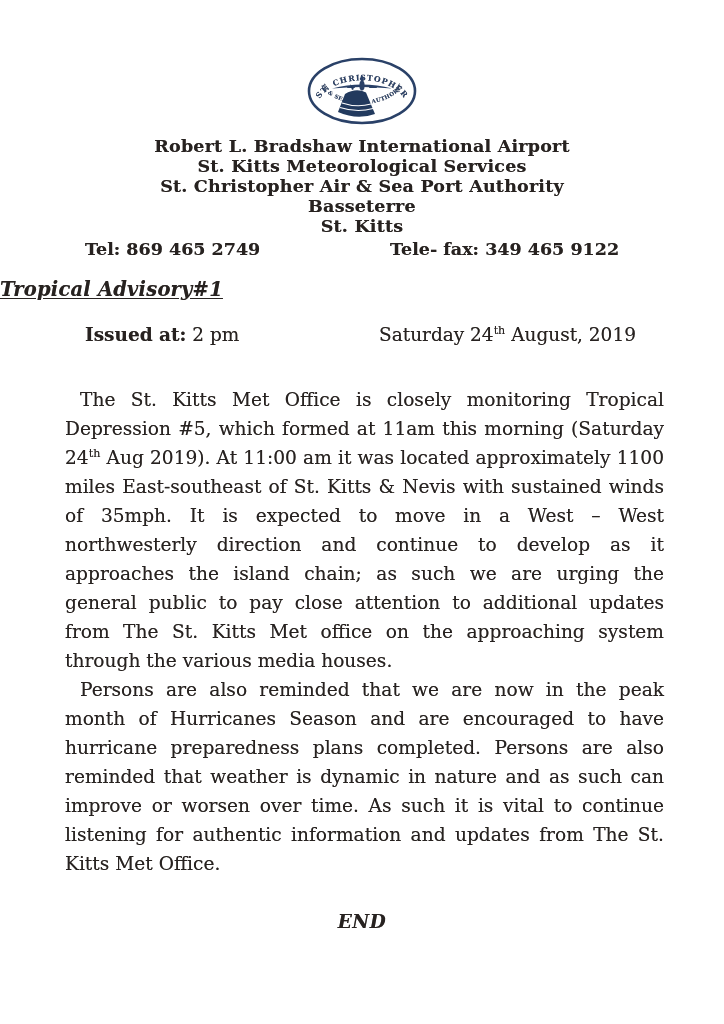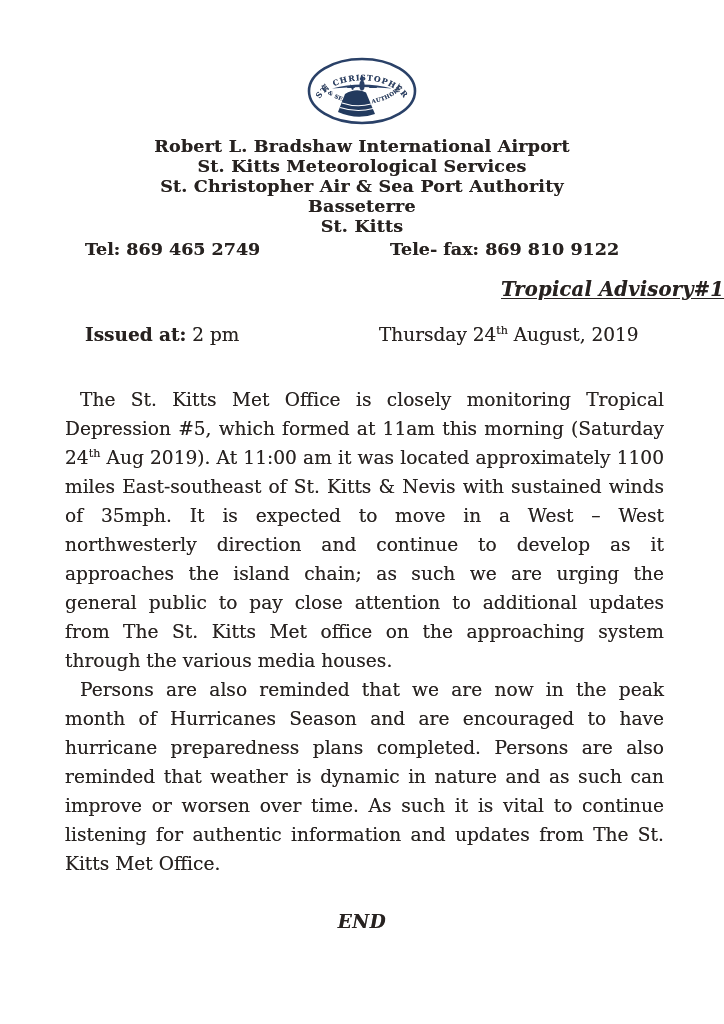--- a/index.html
+++ b/index.html
@@ -9,21 +9,21 @@
     text-shadow:0 0 .45px rgba(40,35,30,.55);
   }
   .logo-wrap{padding-top:56px;display:flex;justify-content:center;}
   .logo-wrap svg{display:block;}
   .org-block{margin-top:10px;text-align:center;font-weight:bold;
     font-size:17.5px;line-height:20px;letter-spacing:.2px;}
   .contact-row{position:relative;height:22px;margin-top:3px;
     font-weight:bold;font-size:17.5px;}
   .contact-row .tel{position:absolute;left:85px;top:0;text-align:right;}
   .contact-row .fax{position:absolute;left:390px;top:0;}
-  .advisory-title{margin-top:17px;text-align:right;margin-left:20px;}
+  .advisory-title{margin-top:17px;text-align:left;}
   .advisory-title span{
     font-weight:bold;font-style:italic;font-size:19.5px;
     text-decoration:underline;text-underline-offset:2px;letter-spacing:.2px;}
   .issued-row{position:relative;height:24px;margin-top:23px;font-size:18.5px;}
   .issued-row .issued-left{position:absolute;left:85px;top:0;}
   .issued-row .issued-label{font-weight:bold;}
   .issued-row .issued-date{position:absolute;left:379px;top:0;}
   sup.sc{vertical-align:super;font-size:.6em;line-height:0;}
   .body-text{margin:37px 60px 0 65px;font-size:18.6px;line-height:29px;
     text-align:justify;}
@@ -68,30 +68,30 @@
   <div class="org-block">
     <div>Robert L. Bradshaw International Airport</div>
     <div>St. Kitts Meteorological Services</div>
     <div>St. Christopher Air &amp; Sea Port Authority</div>
     <div>Basseterre</div>
     <div>St. Kitts</div>
   </div>
 
   <div class="contact-row">
     <span class="tel">Tel: 869 465 2749</span>
-    <span class="fax">Tele- fax: 869 810 9122</span>
+    <span class="fax">Tele- fax: 349 465 9122</span>
   </div>
 
   <div class="advisory-title">
     <span>Tropical Advisory#1</span>
   </div>
 
   <div class="issued-row">
     <span class="issued-left"><span class="issued-label">Issued at:</span><span> 2 pm</span></span>
-    <span class="issued-date"><span>Thursday 24</span><sup class="sc">th</sup><span> August, 2019</span></span>
+    <span class="issued-date"><span>Saturday 24</span><sup class="sc">th</sup><span> August, 2019</span></span>
   </div>
 
   <div class="body-text">
     <p><span>The St. Kitts Met Office is closely monitoring Tropical Depression #5, which formed at 11am this morning (Saturday 24</span><sup class="sc">th</sup><span> Aug 2019). At 11:00 am it was located approximately 1100 miles East-southeast of St. Kitts &amp; Nevis with sustained winds of 35mph. It is expected to move in a West – West northwesterly direction and continue to develop as it approaches the island chain; as such we are urging the general public to pay close attention to additional updates from The St. Kitts Met office on the approaching system through the various media houses.</span></p>
     <p>Persons are also reminded that we are now in the peak month of Hurricanes Season and are encouraged to have hurricane preparedness plans completed. Persons are also reminded that weather is dynamic in nature and as such can improve or worsen over time. As such it is vital to continue listening for authentic information and updates from The St. Kitts Met Office.</p>
   </div>
 
   <div class="end-line">END</div>
 
 </div>

